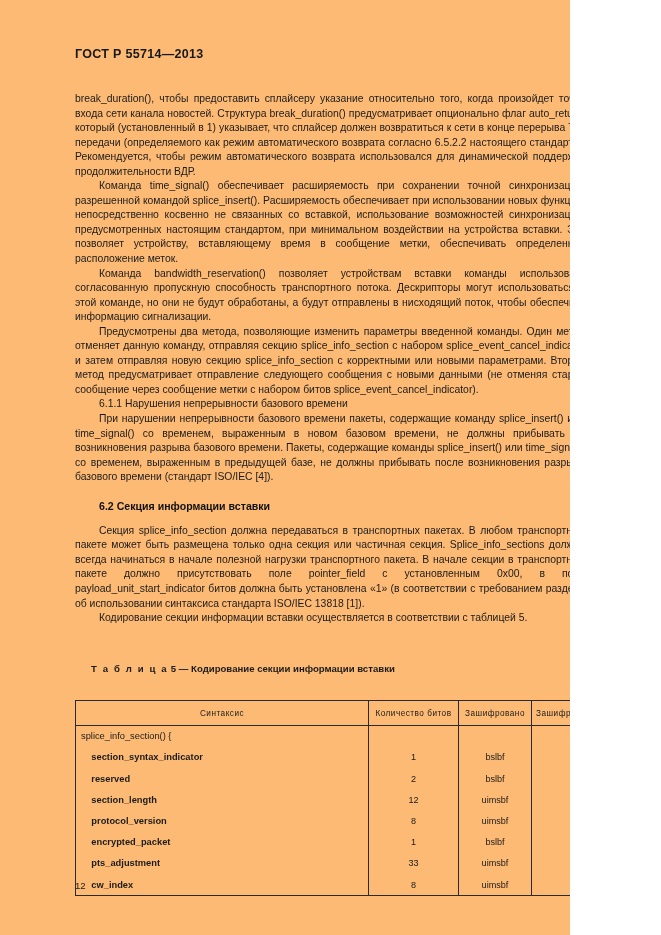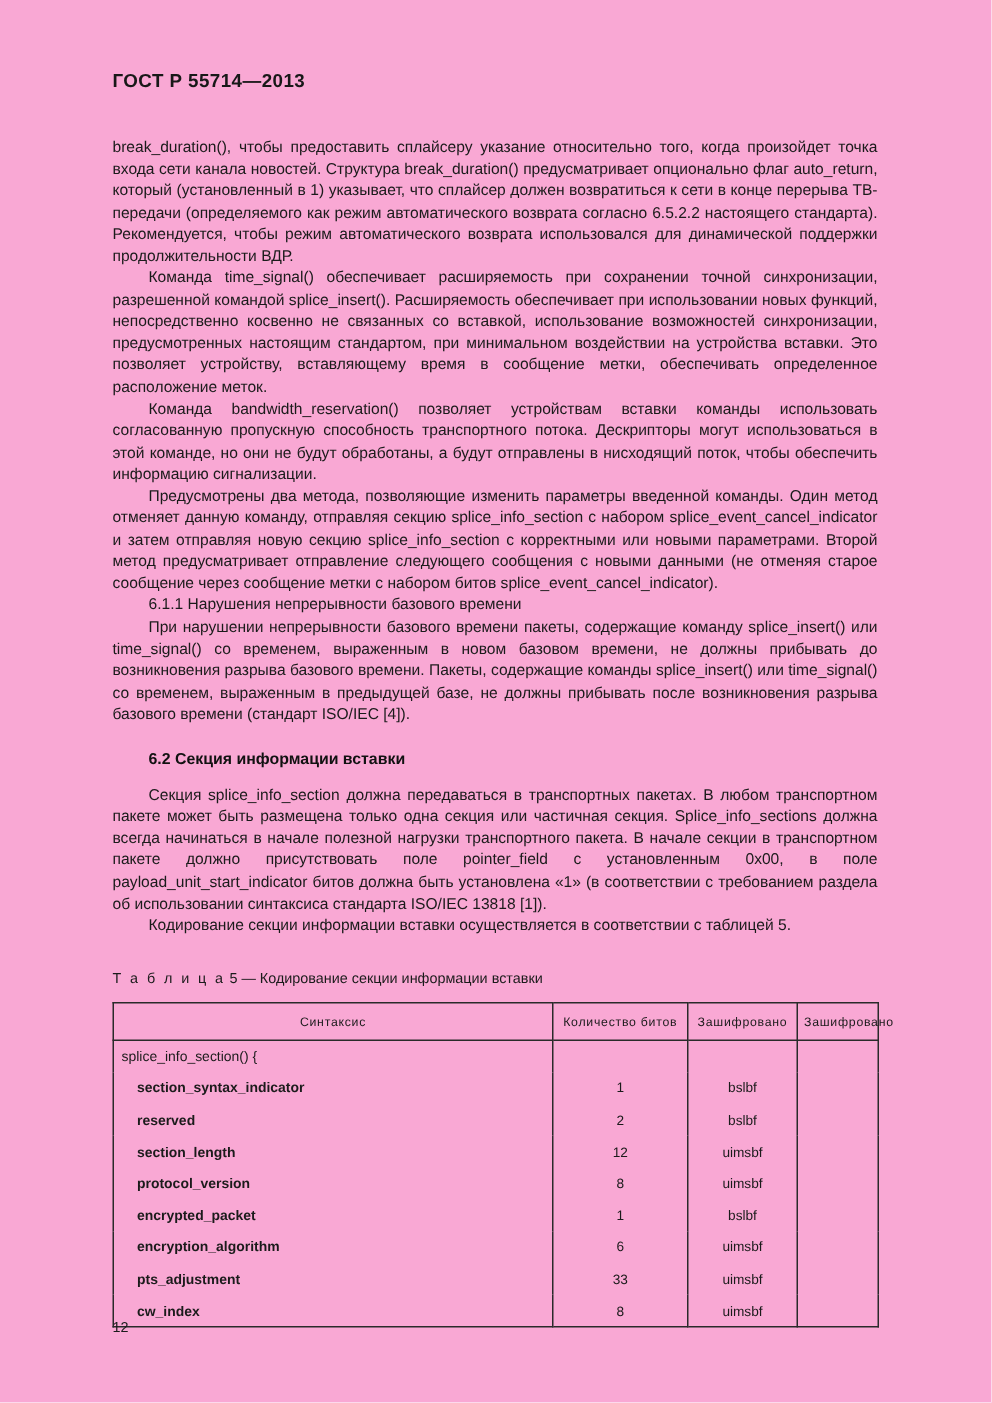--- a/index.html
+++ b/index.html
@@ -7,23 +7,23 @@
     margin: 0;
     padding: 0;
     background: #ffffff;
   }
   body {
     font-family: "Liberation Sans", sans-serif;
     color: #1a1a1a;
   }
   .page {
     position: relative;
-    width: 661px;
+    width: 570px;
     height: 935px;
-    background: #f9a8d4;
+    background: #fdba74;
     overflow: hidden;
     box-sizing: border-box;
   }
   .doc-header {
     position: absolute;
     left: 75px;
     top: 47px;
     font-size: 12.5px;
     font-weight: bold;
     letter-spacing: 0.3px;
@@ -56,25 +56,26 @@
   }
   h2.heading {
     margin: 0;
     padding: 14px 0 11px 24px;
     font-size: 10.6px;
     font-weight: bold;
     line-height: 14px;
     color: #111111;
   }
   .table-caption {
-    margin: 0;
+    margin: 16px;
     padding: 20px 0 9px 0;
     font-size: 9.6px;
     line-height: 13px;
     color: #1b1b1b;
+    font-weight: bold;
   }
   .table-caption .sp {
     letter-spacing: 1.6px;
   }
   table.syntax-table {
     border-collapse: collapse;
     width: 510px;
     table-layout: fixed;
     font-size: 9.3px;
     color: #1b1b1b;
@@ -203,26 +204,20 @@
             <td class="mnem-cell">uimsbf</td>
             <td class="enc-cell"></td>
           </tr>
           <tr>
             <td class="syntax-cell bold">    encrypted_packet</td>
             <td class="bits-cell">1</td>
             <td class="mnem-cell">bslbf</td>
             <td class="enc-cell"></td>
           </tr>
           <tr>
-            <td class="syntax-cell bold">    encryption_algorithm</td>
-            <td class="bits-cell">6</td>
-            <td class="mnem-cell">uimsbf</td>
-            <td class="enc-cell"></td>
-          </tr>
-          <tr>
             <td class="syntax-cell bold">    pts_adjustment</td>
             <td class="bits-cell">33</td>
             <td class="mnem-cell">uimsbf</td>
             <td class="enc-cell"></td>
           </tr>
           <tr class="last-row">
             <td class="syntax-cell bold">    cw_index</td>
             <td class="bits-cell">8</td>
             <td class="mnem-cell">uimsbf</td>
             <td class="enc-cell"></td>

